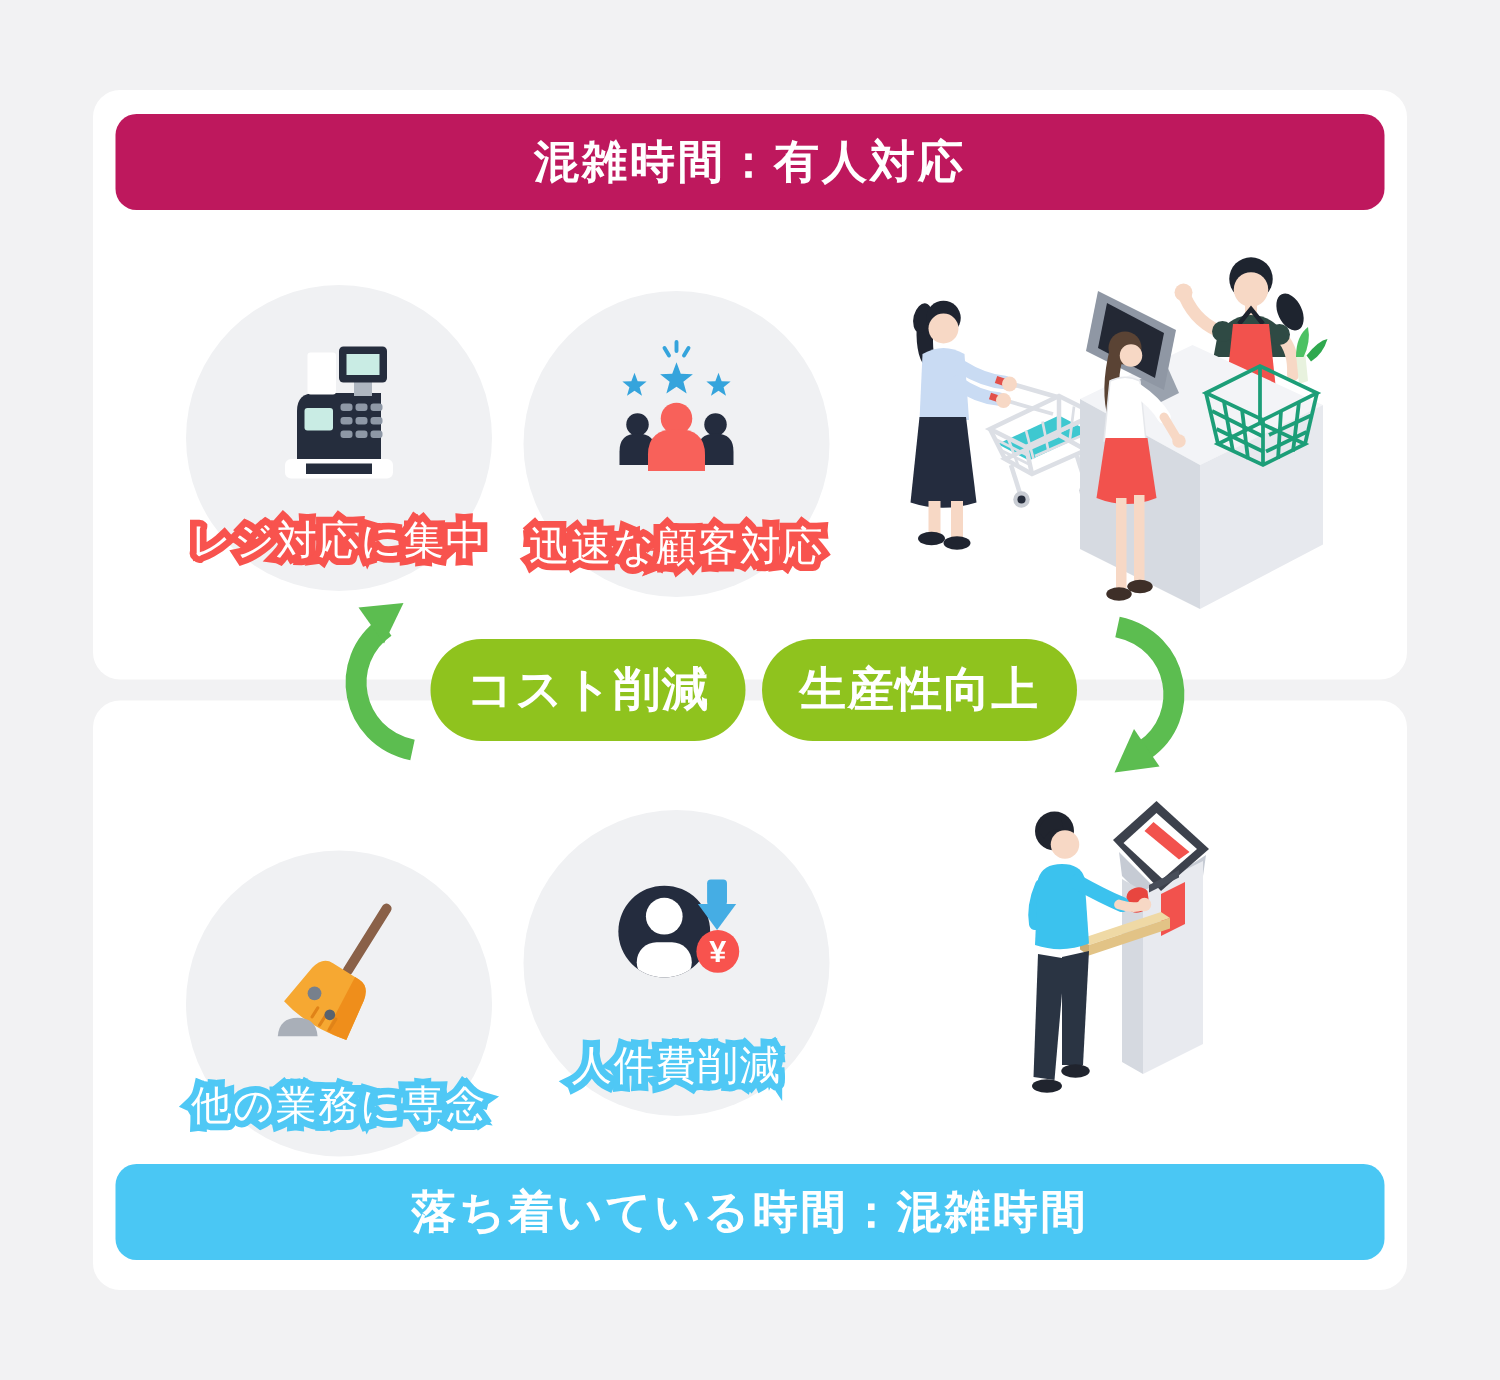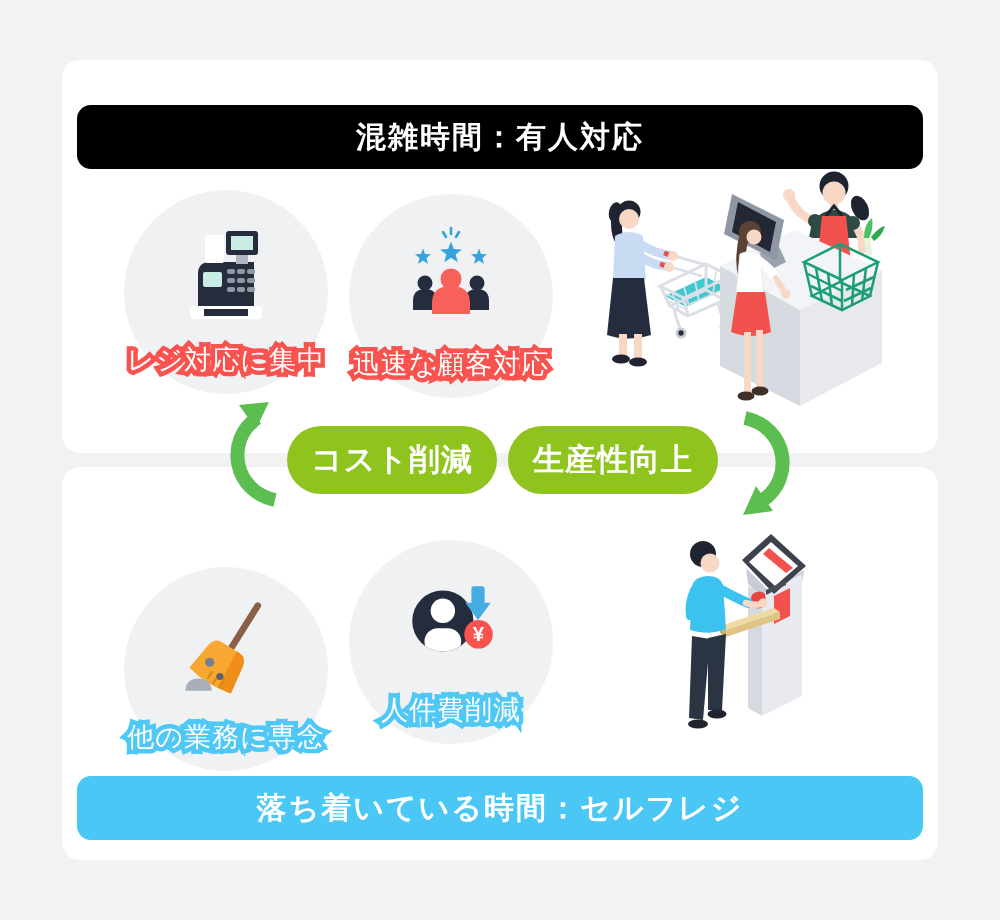--- a/index.html
+++ b/index.html
@@ -4,21 +4,21 @@
 <style>
   html,body{margin:0;padding:0;}
   body{background:#f2f2f3;font-family:"Liberation Sans",sans-serif;}
   .stage{position:relative;width:1000px;height:920px;background:#f2f2f3;overflow:hidden;}
   .card{position:absolute;left:62px;width:876px;background:#ffffff;border-radius:18px;}
   .card-top{top:60px;height:393px;}
   .card-bottom{top:467px;height:393px;}
   .banner{position:absolute;left:77px;width:846px;height:64px;border-radius:14px;
           display:flex;align-items:center;justify-content:center;
           color:#fff;font-size:30px;font-weight:700;letter-spacing:2px;}
-  .banner-red{top:76px;background:#000000;margin-top:29px;}
+  .banner-red{top:76px;background:#be185d;}
   .banner-blue{top:776px;background:#4ac7f4;}
   .circle{position:absolute;width:204px;height:204px;border-radius:50%;background:#f0f1f3;}
   .circle .icon{position:absolute;left:50%;transform:translateX(-50%);top:32px;}
   .bubble{position:absolute;left:50%;transform:translateX(-50%);top:124px;
           white-space:nowrap;font-size:27px;font-weight:400;letter-spacing:1px;line-height:1.2;margin-top:30px;}
   .bubble .stroke{position:absolute;left:0;top:0;color:var(--oc);-webkit-text-stroke:9px var(--oc);z-index:0;}
   .bubble .fill{position:relative;color:#ffffff;z-index:1;}
   .bubble-red{--oc:#f8534e;}
   .bubble-blue{--oc:#4fc8f5;}
   .pill{position:absolute;width:210px;height:68px;border-radius:34px;background:#8fc31e;
@@ -312,16 +312,16 @@
       <path d="M90 79 Q99 82 105 80" stroke="#f7d8c5" stroke-width="6.5" stroke-linecap="round" fill="none"></path>
       <circle cx="107" cy="79" r="4.5" fill="#f7d8c5"></circle>
       <polygon points="36,112 54,115 47,196 33,194" fill="#2a3443"></polygon>
       <polygon points="52,114 70,110 66,186 52,186" fill="#2a3443"></polygon>
       <ellipse cx="42" cy="200" rx="10" ry="4.5" fill="#20242e"></ellipse>
       <ellipse cx="61" cy="190" rx="9.5" ry="4.5" fill="#20242e"></ellipse>
     </g>
   </svg>
 
   <div class="banner banner-blue">
-    <span>落ち着いている時間：セルフレジ</span>
+    <span>落ち着いている時間：混雑時間</span>
   </div>
 
 </div>
 
 </body></html>

